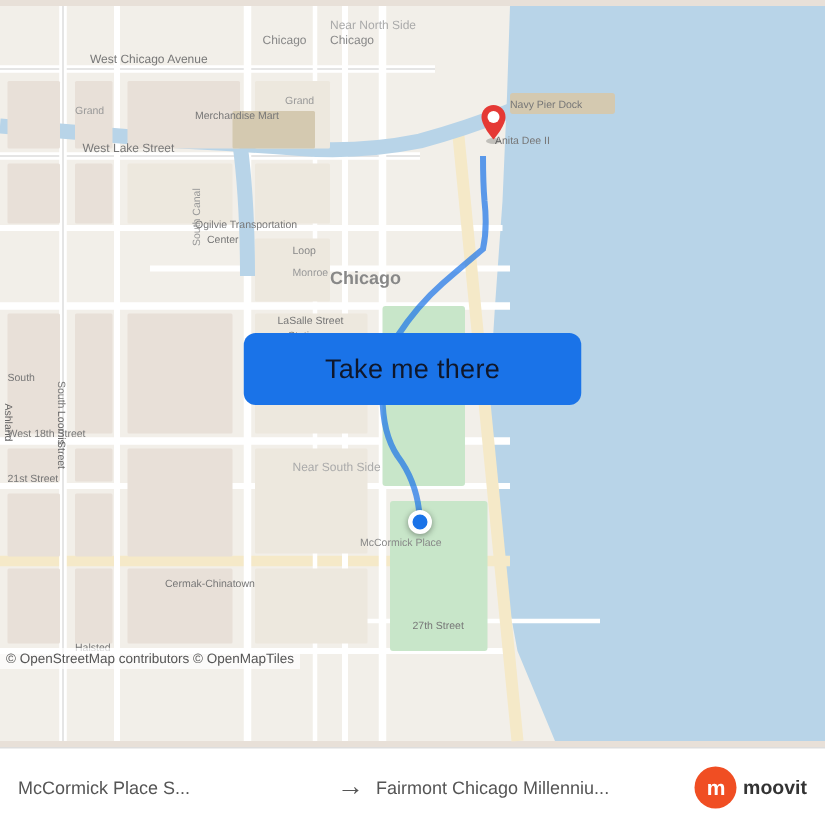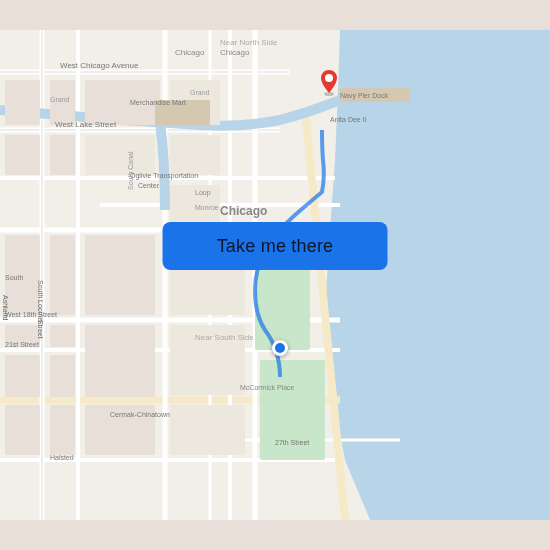--- a/index.html
+++ b/index.html
@@ -313,15 +313,33 @@
 
     
     <div class="marker-origin"></div>
 
     
     <button id="cta-button">
       <span>Take me there</span>
     </button>
 
     
+    <div id="osm-attribution">
+      <span>© OpenStreetMap contributors © OpenMapTiles</span>
+    </div>
   </div>
 
+  <div id="footer-bar">
+    <div id="footer-from">
+      <span>McCormick Place S...</span>
+    </div>
+    <div id="footer-arrow">
+      <span>→</span>
+    </div>
+    <div id="footer-to">
+      <span>Fairmont Chicago Millenniu...</span>
+    </div>
+    <div id="moovit-logo">
+      <div class="logo-icon">m</div>
+      <span class="logo-text">moovit</span>
+    </div>
+  </div>
 </div>
 
 </body></html>

